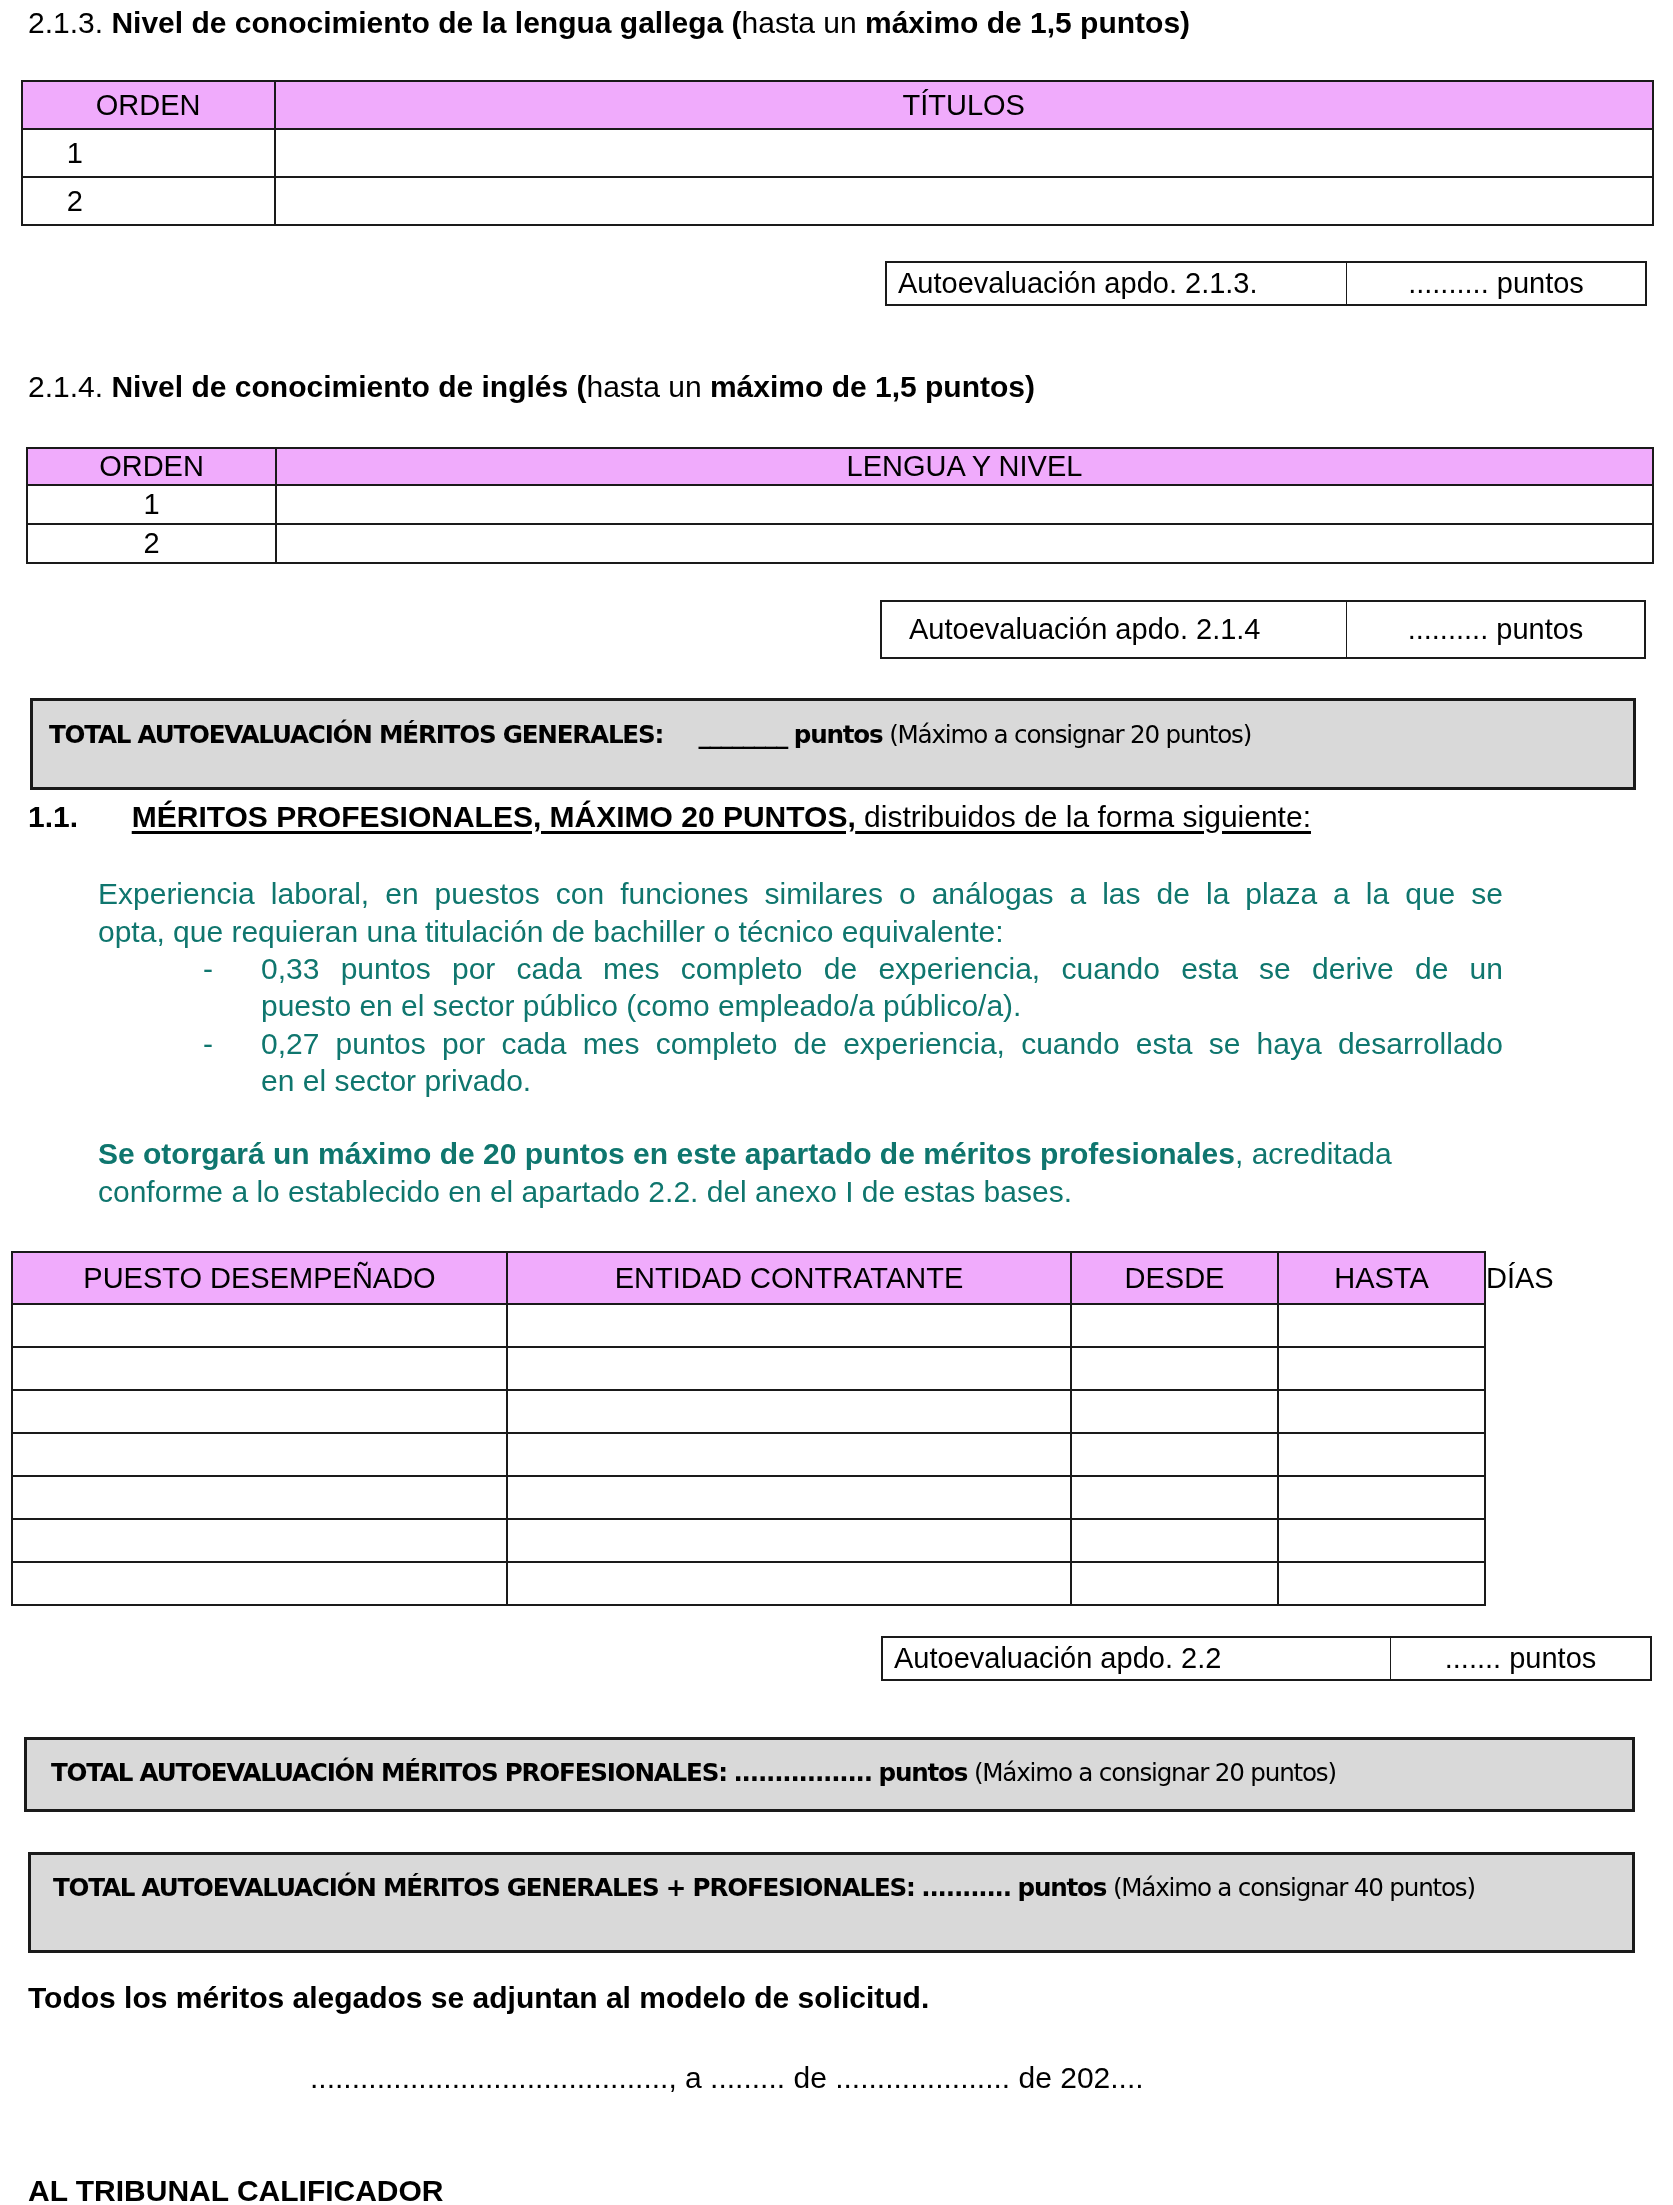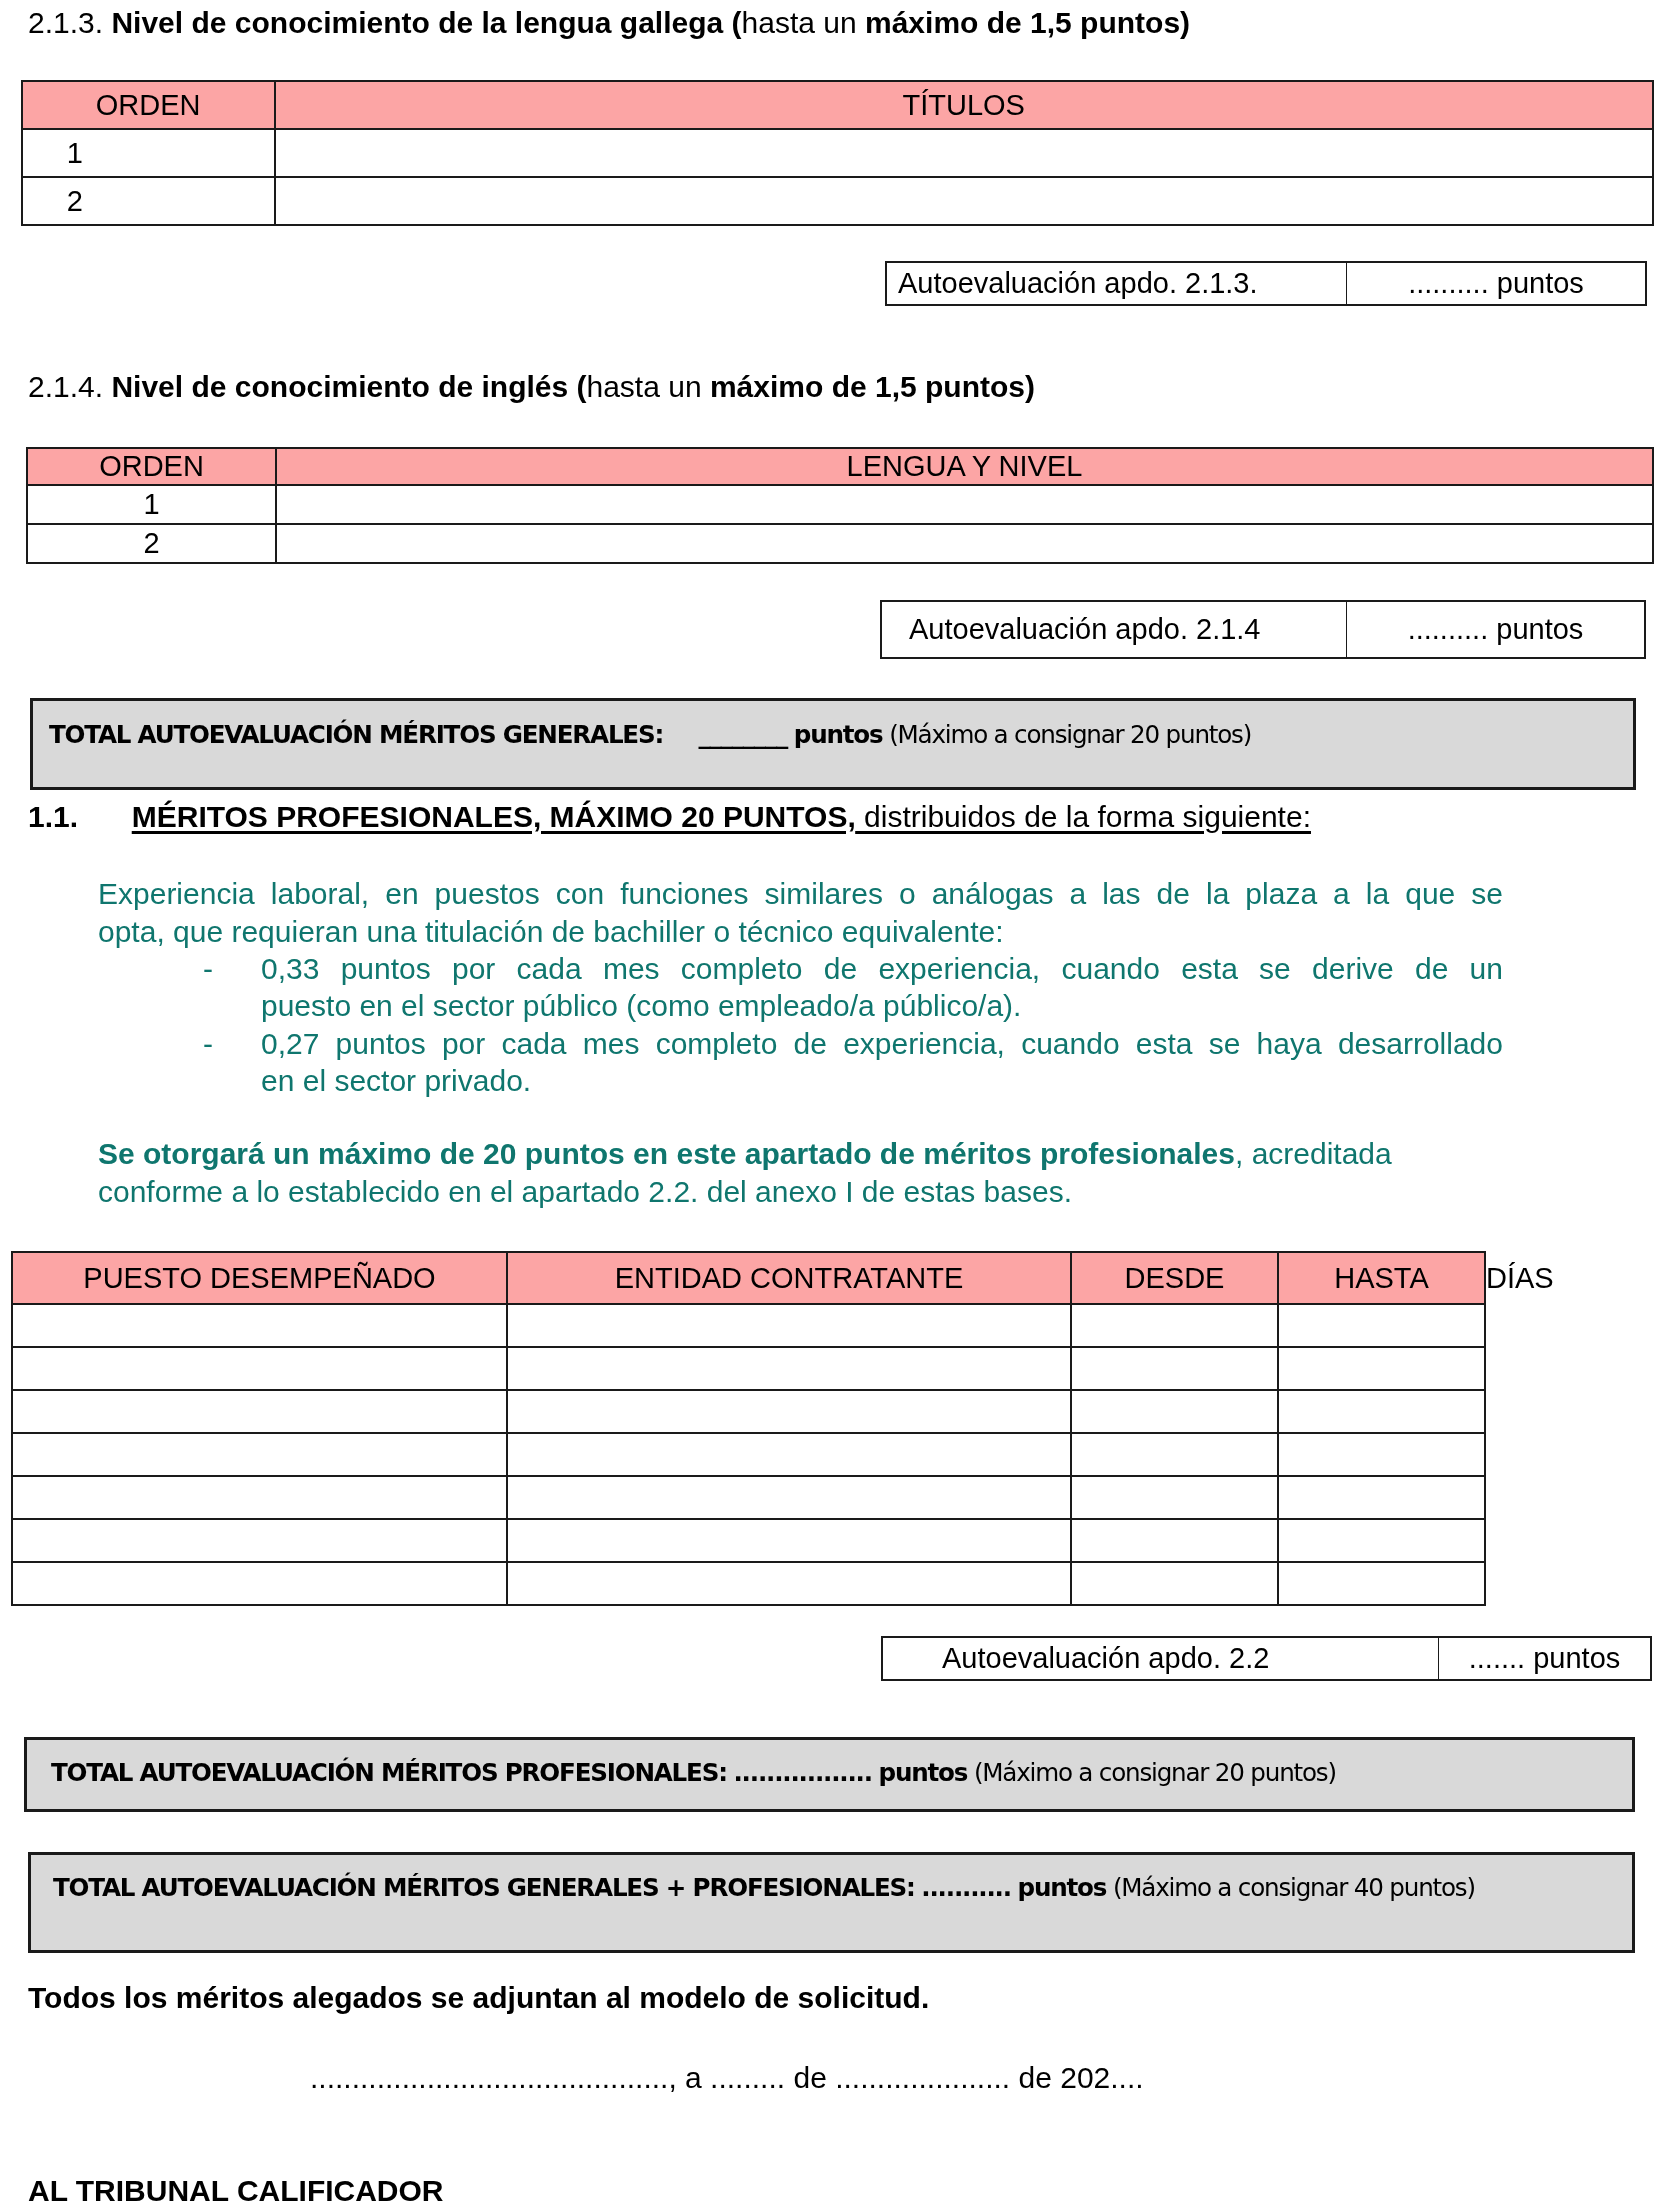--- a/index.html
+++ b/index.html
@@ -4,21 +4,21 @@
 <style>
   html, body { margin:0; padding:0; background:#ffffff; }
   body { width:1673px; height:2205px; position:relative; overflow:hidden;
          font-family:"Liberation Sans", sans-serif; color:#000; }
   .abs { position:absolute; }
   .h { font-size:30px; line-height:35px; white-space:nowrap; }
   .h b { font-weight:bold; }
   table.grid { position:absolute; border-collapse:collapse; table-layout:fixed; }
   table.grid td, table.grid th { border:2.4px solid #1a1a1a; padding:0; font-weight:normal;
       font-size:29px; font-family:"Liberation Sans", sans-serif; }
-  table.grid th { background:#fca5a5; text-align:center; }
+  table.grid th { background:#f0abfc; text-align:center; }
   .num-left { text-align:left; padding-left:44px !important; }
   .num-center { text-align:center; }
   .autobox { position:absolute; border:2.4px solid #1a1a1a; display:flex; box-sizing:border-box; font-size:29px; }
   .autobox .lab { border-right:1.6px solid #1a1a1a; display:flex; align-items:center; padding-left:11px; box-sizing:border-box; }
   .autobox .val { flex:1; display:flex; align-items:center; justify-content:center; }
   .totalbox { position:absolute; background:#d9d9d9; border:3.2px solid #1a1a1a; box-sizing:border-box;
       font-family:"DejaVu Sans", sans-serif; font-size:24.6px; letter-spacing:-1.2px; white-space:nowrap; }
   .totalbox .t { position:absolute; left:16px; }
   .totalbox b { font-weight:bold; }
   .body-text { position:absolute; color:#0f766e; font-size:30px; line-height:37px; }
@@ -183,21 +183,21 @@
   <tr style="height:43px;">
     <td></td>
     <td></td>
     <td></td>
     <td></td>
     <td></td>
   </tr>
 </tbody>
   </table>
 
-<div class="autobox" style="left:881px; top:1636px; width:771px; height:45px;padding-left:48px;">
+<div class="autobox" style="left:881px; top:1636px; width:771px; height:45px;">
   <div class="lab" style="width:508px;">Autoevaluación apdo. 2.2</div>
   <div class="val">....... puntos</div>
 </div>
 
 <div class="totalbox" style="left:24px; top:1737px; width:1611px; height:75px;">
   <div class="t" style="top:17.5px; left:24px;">
     <b>TOTAL AUTOEVALUACIÓN MÉRITOS PROFESIONALES:</b>
     <b> .................</b>
     <b>puntos</b>
     <span>(Máximo a consignar 20 puntos)</span>

